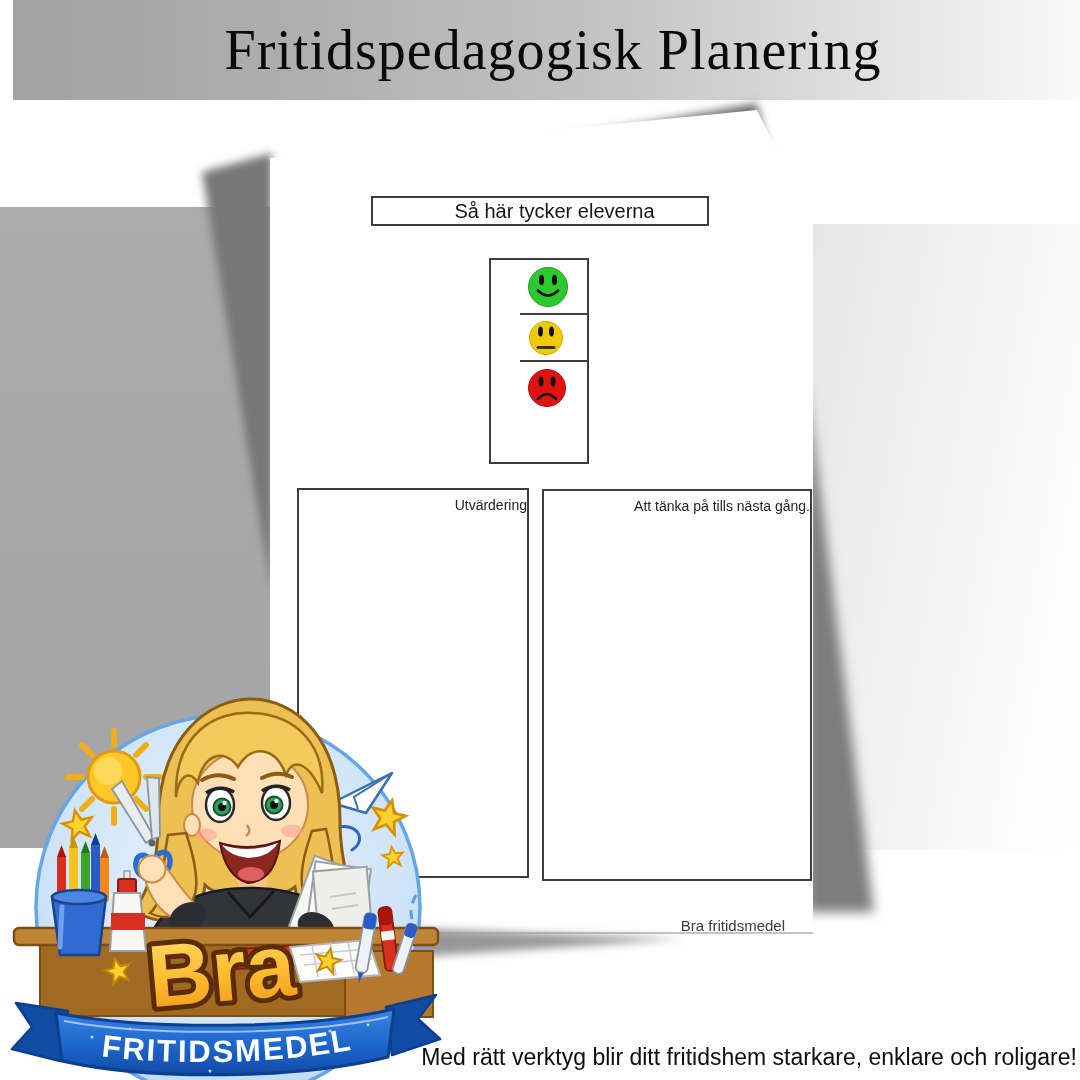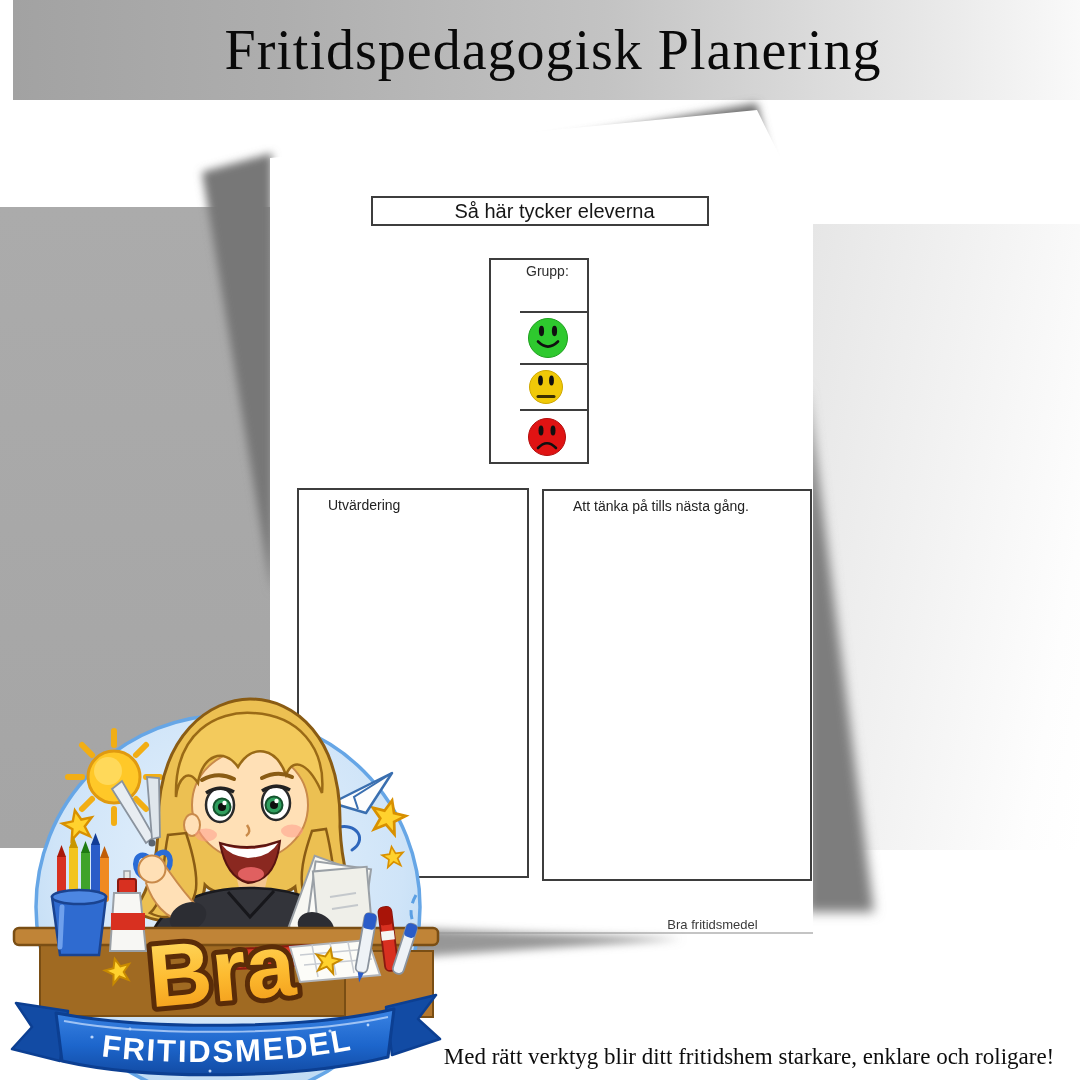--- a/index.html
+++ b/index.html
@@ -29,26 +29,26 @@
   #grupp-table{left:489px;top:258px;width:100px;height:206px;display:flex;flex-direction:column;}
   #grupp-table .row{box-sizing:border-box;display:flex;align-items:center;padding-left:6px;}
   #grupp-table .row + .row{border-top:2px solid #3d3d3d;}
   #row-grupp{height:52px;align-items:flex-start !important;padding-top:3px;font-size:14px;color:#2e2e2e;}
   #row-happy{height:53px;}
   #row-neutral{height:47px;}
   #row-sad{height:54px;}
   .bigbox{position:absolute;}
   #box-eval{left:297px;top:488px;width:232px;height:390px;}
   #box-next{left:542px;top:489px;width:270px;height:392px;}
-  .bigbox .hd{margin-top:7px;text-align:left;font-size:14px;color:#222;}
-  #credit{left:640px;top:917px;width:145px;text-align:center;font-size:13px;color:#3a3a3a;}
+  .bigbox .hd{margin-top:7px;text-align:right;font-size:14px;color:#222;}
+  #credit{left:640px;top:917px;width:145px;text-align:right;font-size:15px;color:#3a3a3a;}
 
   
   #tagline{left:418px;top:1044px;width:662px;text-align:center;white-space:nowrap;
-    font-family:Liberation Serif, serif;font-size:23px;color:#0d0d0d;}
+    font-family:Liberation Sans, sans-serif;font-size:23px;color:#0d0d0d;}
 
   svg text{font-family:"Liberation Sans",sans-serif;}
 </style>
 </head>
 <body>
 
 <div id="header" class="abs">
   <div class="title">Fritidspedagogisk Planering</div>
 </div>
 
@@ -73,23 +73,20 @@
   <path d="M432,933 L813,933" stroke="#c4c4c4" stroke-width="2" fill="none"></path>
 
   <polygon points="400,928 682,939 400,958" fill="#979797" filter="url(#soft)"></polygon>
 </svg>
 
 <div id="ws-title" class="abs ws-border">
   <span>Så här tycker eleverna</span>
 </div>
 
 <div id="grupp-table" class="abs ws-border">
-  <div id="row-grupp" class="row">
-    <span>Grupp:</span>
-  </div>
   <div id="row-happy" class="row">
     <svg width="44" height="44" viewBox="-22 -22 44 44">
       <circle cx="0" cy="0" r="19.5" stroke="#1da01d" stroke-width="1" fill="#2ec92e"></circle>
       <ellipse cx="-6.5" cy="-7" rx="2.6" ry="5.2" fill="#101010"></ellipse>
       <ellipse cx="6.5" cy="-7" rx="2.6" ry="5.2" fill="#101010"></ellipse>
       <path d="M-10,3.5 Q0,13.5 10,3.5" stroke="#101010" stroke-width="2.6" fill="none" stroke-linecap="round"></path>
     </svg>
   </div>
   <div id="row-neutral" class="row">
     <svg width="40" height="40" viewBox="-20 -20 40 40">

